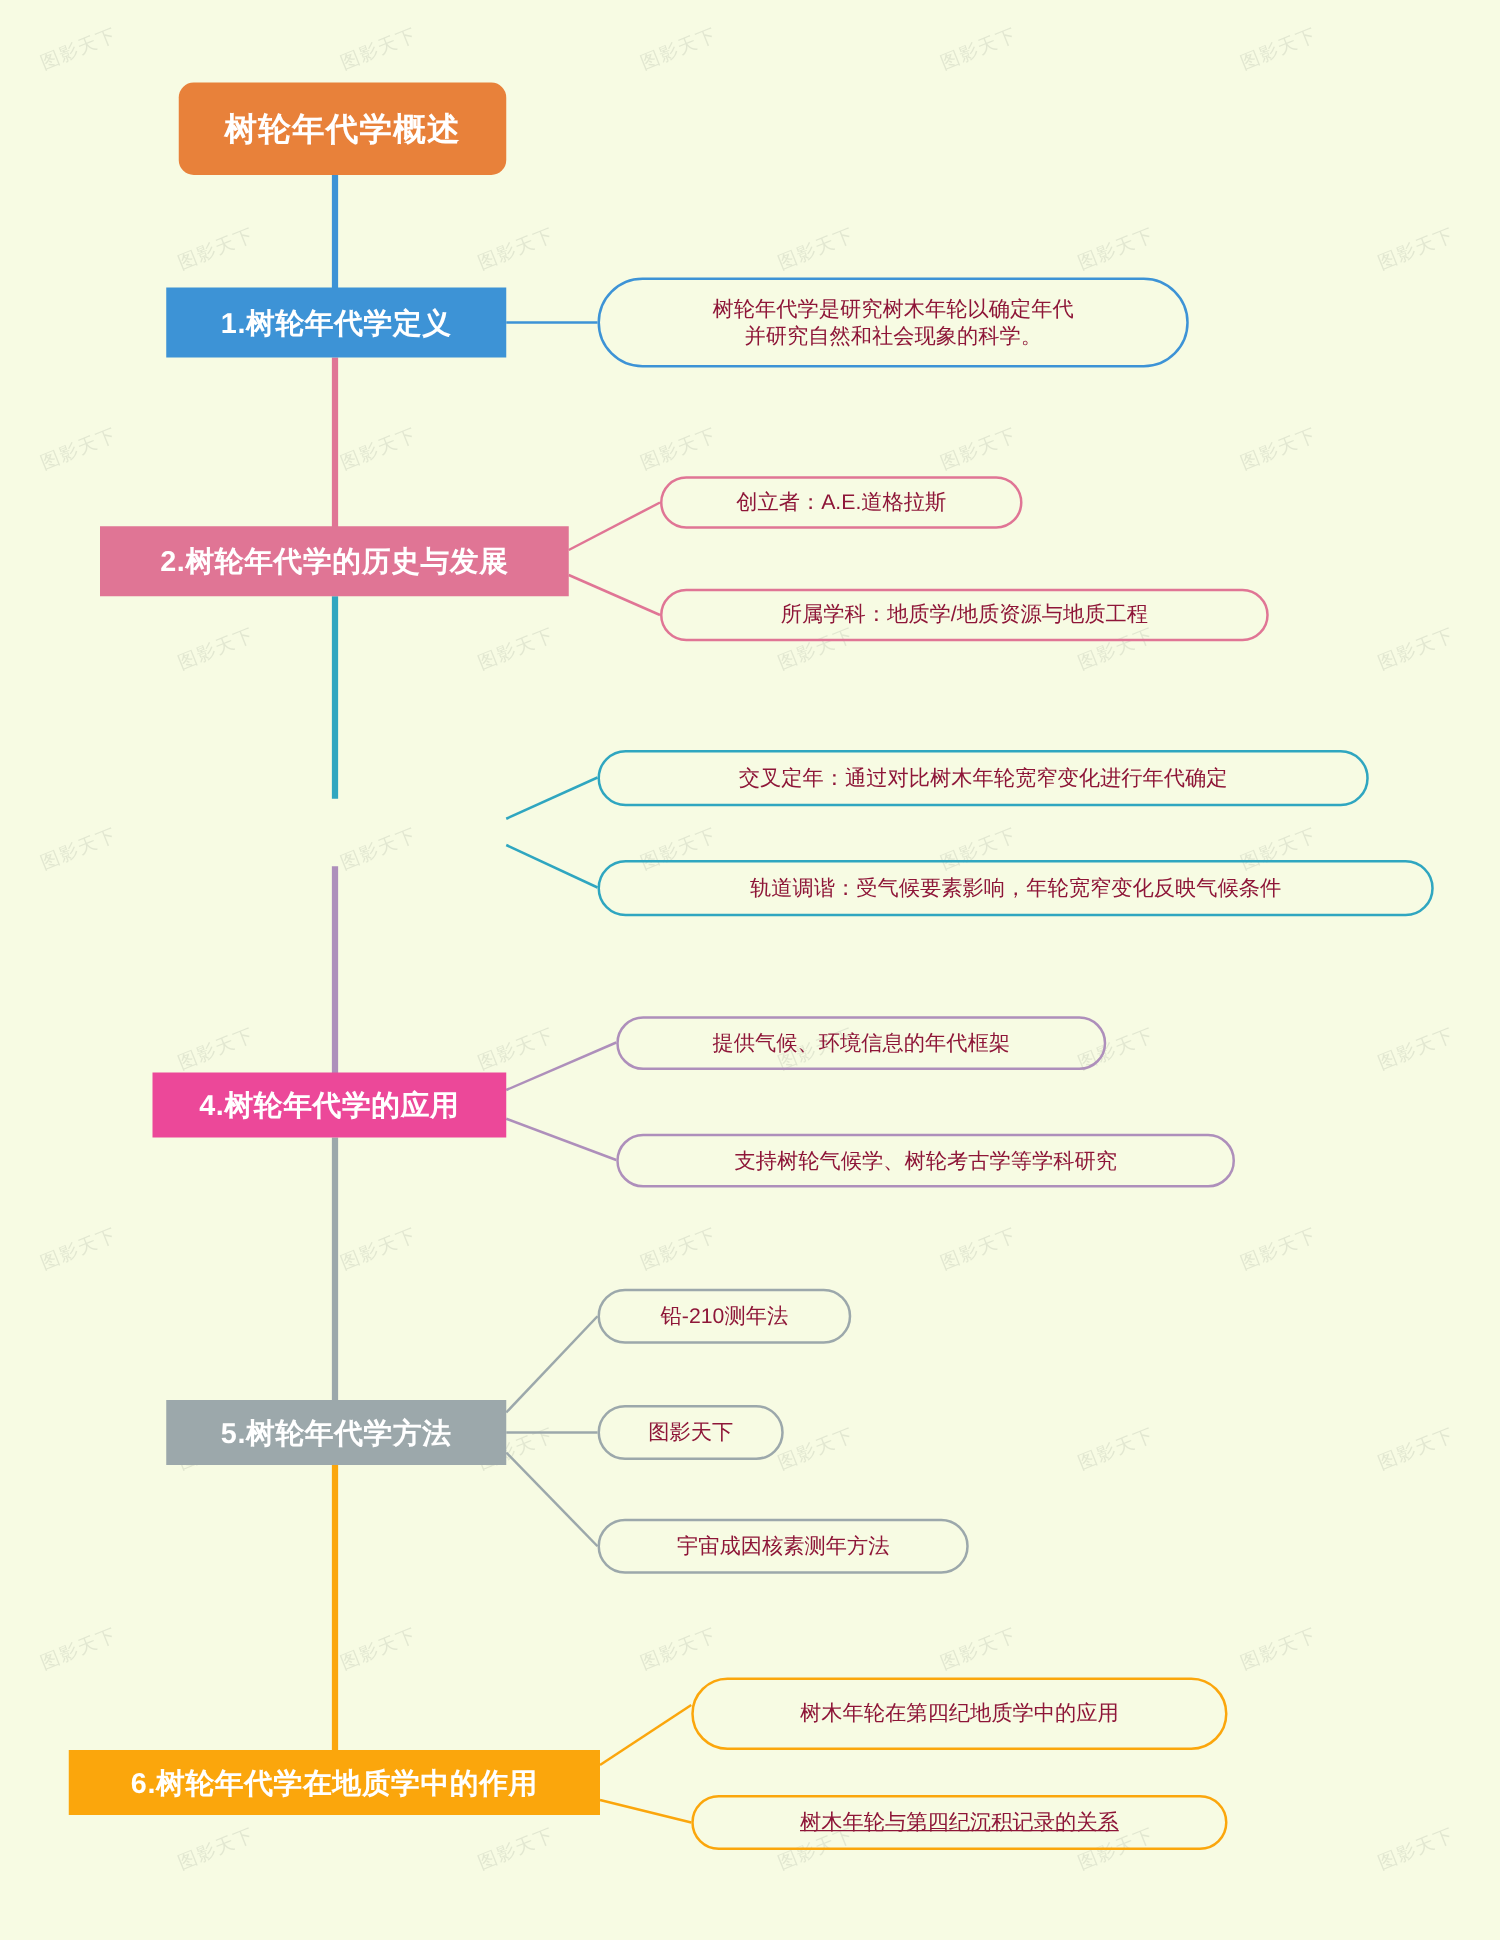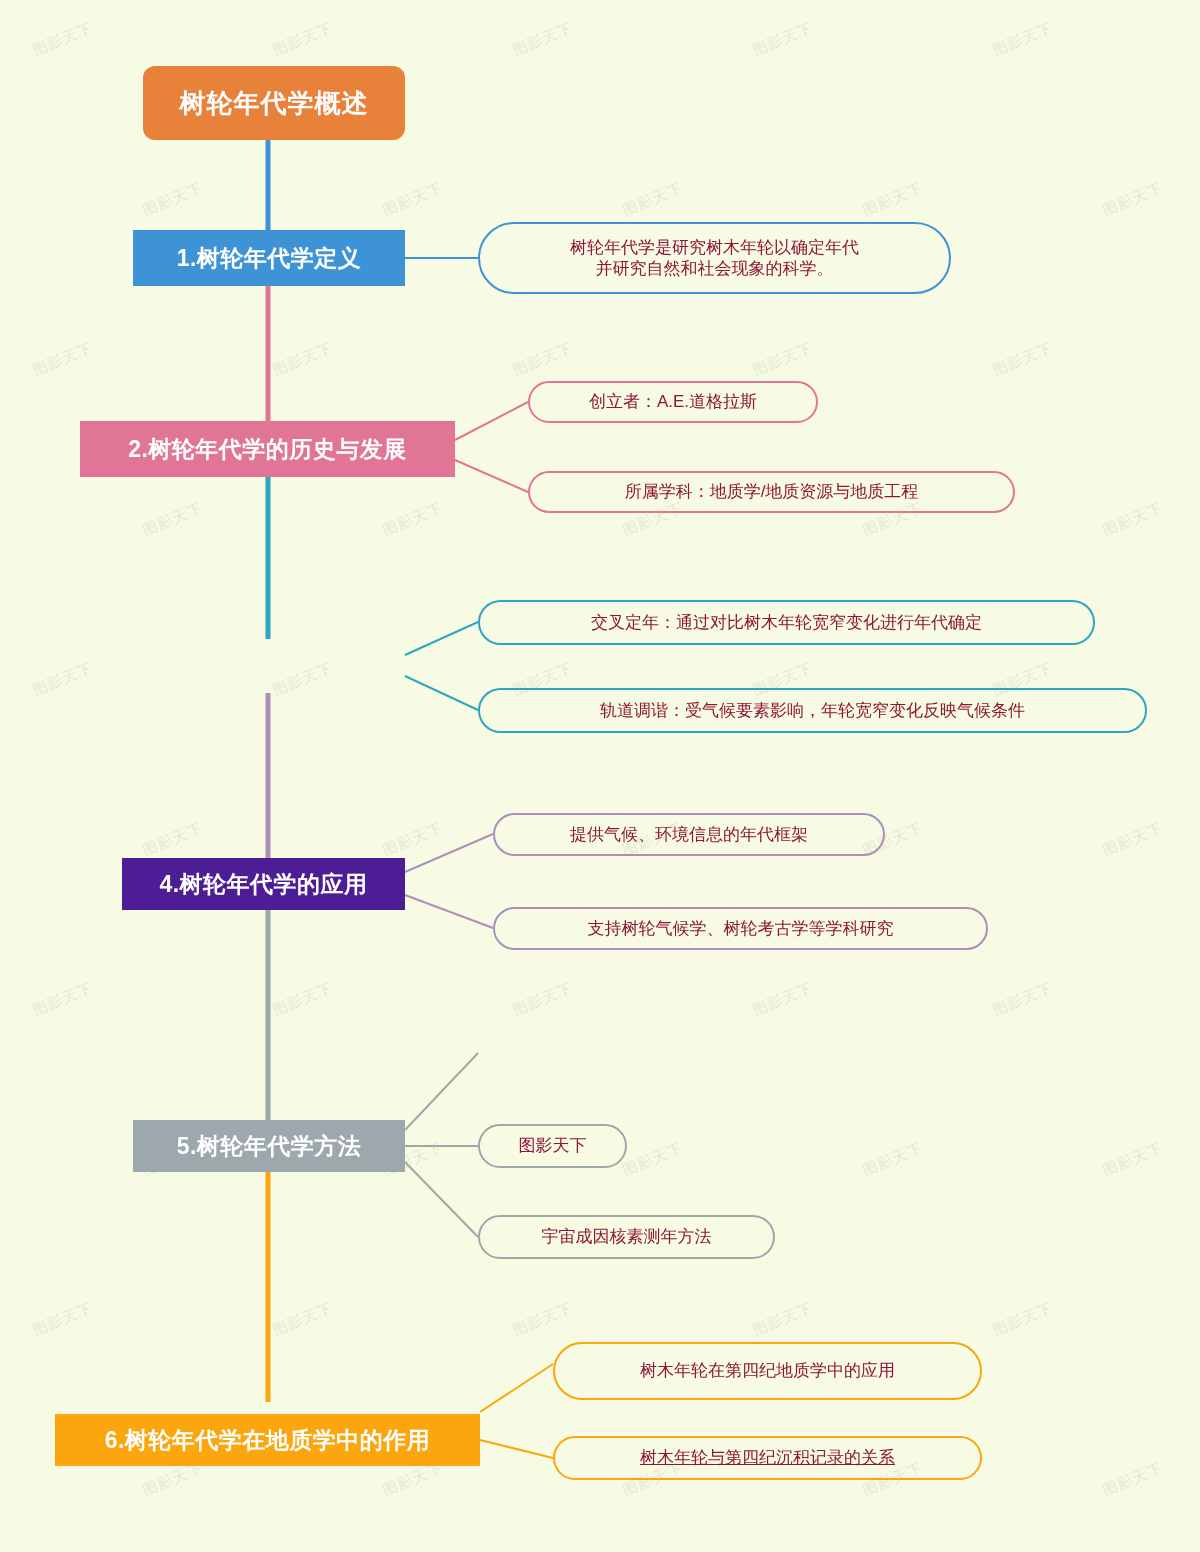--- a/index.html
+++ b/index.html
@@ -176,41 +176,44 @@
     <span>所属学科：地质学/地质资源与地质工程</span>
   </div>
 
   <div class="node leaf-node" style="left: 478px; top: 600px; width: 617px; height: 45px; border-color: rgb(47, 166, 192); color: rgb(142, 22, 56);">
     <span>交叉定年：通过对比树木年轮宽窄变化进行年代确定</span>
   </div>
   <div class="node leaf-node" style="left: 478px; top: 688px; width: 669px; height: 45px; border-color: rgb(47, 166, 192); color: rgb(142, 22, 56);">
     <span>轨道调谐：受气候要素影响，年轮宽窄变化反映气候条件</span>
   </div>
 
-  <div class="node branch-node" style="left: 122px; top: 858px; width: 283px; height: 52px; background: #4c1d95;">
+  <div class="node branch-node" style="left: 122px; top: 858px; width: 283px; height: 52px; background: #ec4899;">
     <span>4.树轮年代学的应用</span>
   </div>
   <div class="node leaf-node" style="left: 493px; top: 813px; width: 392px; height: 43px; border-color: rgb(174, 143, 187); color: rgb(142, 22, 56); justify-content: center;">
     <span>提供气候、环境信息的年代框架</span>
   </div>
   <div class="node leaf-node" style="left: 493px; top: 907px; width: 495px; height: 43px; border-color: rgb(174, 143, 187); color: rgb(142, 22, 56);">
     <span>支持树轮气候学、树轮考古学等学科研究</span>
   </div>
 
   <div class="node branch-node" style="left: 133px; top: 1120px; width: 272px; height: 52px; background: rgb(156, 168, 171);">
     <span>5.树轮年代学方法</span>
   </div>
+  <div class="node leaf-node" style="left: 478px; top: 1031px; width: 203px; height: 44px; border-color: rgb(156, 168, 171); color: rgb(142, 22, 56);">
+    <span>铅-210测年法</span>
+  </div>
   <div class="node leaf-node" style="left: 478px; top: 1124px; width: 149px; height: 44px; border-color: rgb(156, 168, 171); color: rgb(142, 22, 56);">
     <span>图影天下</span>
   </div>
   <div class="node leaf-node" style="left: 478px; top: 1215px; width: 297px; height: 44px; border-color: rgb(156, 168, 171); color: rgb(142, 22, 56);">
     <span>宇宙成因核素测年方法</span>
   </div>
 
-  <div class="node branch-node" style="left: 55px; top: 1400px; width: 425px; height: 52px; background: rgb(251, 166, 12); margin-top: 14px;">
+  <div class="node branch-node" style="left: 55px; top: 1400px; width: 425px; height: 52px; background: rgb(251, 166, 12);">
     <span>6.树轮年代学在地质学中的作用</span>
   </div>
   <div class="node leaf-node" style="left: 553px; top: 1342px; width: 429px; height: 58px; border-color: rgb(251, 166, 12); color: rgb(142, 22, 56);">
     <span>树木年轮在第四纪地质学中的应用</span>
   </div>
   <div class="node leaf-node" style="left: 553px; top: 1436px; width: 429px; height: 44px; border-color: rgb(251, 166, 12); color: rgb(142, 22, 56); text-decoration: underline;">
     <span>树木年轮与第四纪沉积记录的关系</span>
   </div>
 
 </div>

